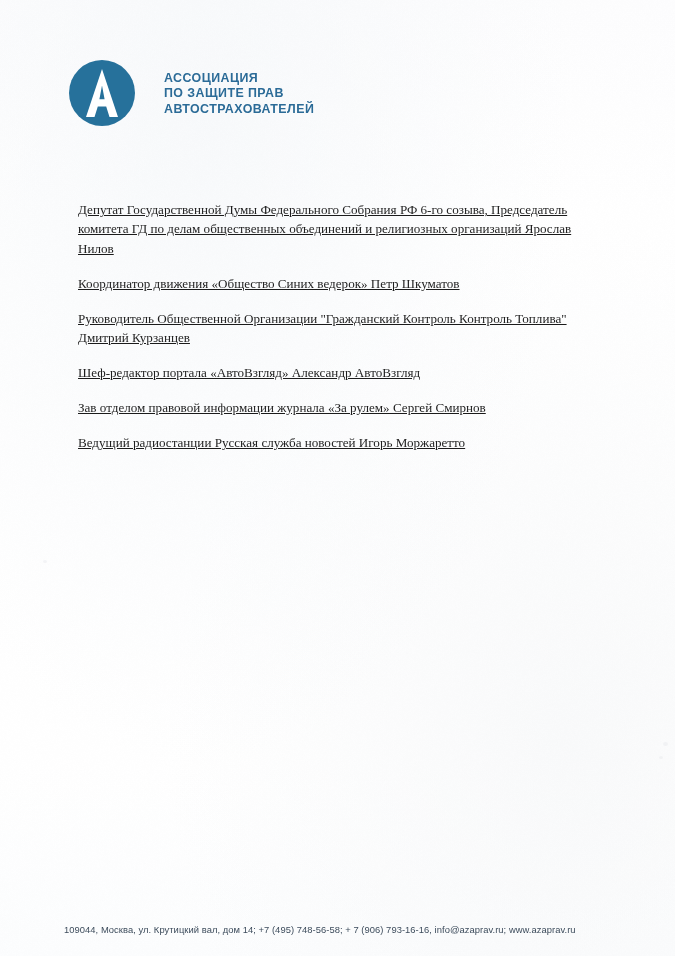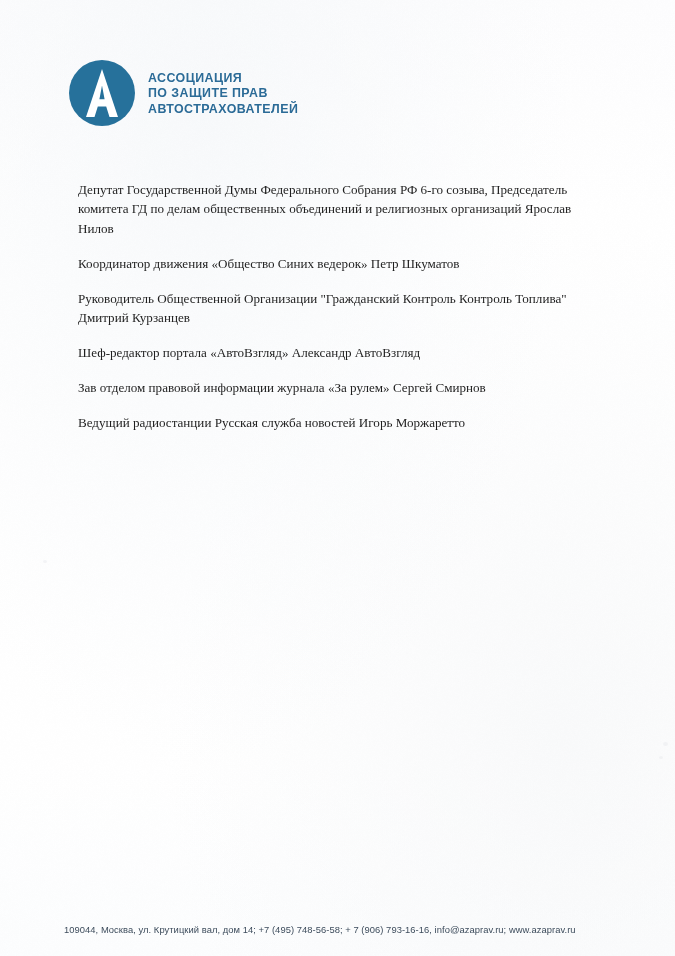--- a/index.html
+++ b/index.html
@@ -33,21 +33,21 @@
     opacity: .5;
   }
 
   
   .letterhead {
     position: absolute;
     left: 68px;
     top: 58px;
     display: flex;
     align-items: center;
-    gap: 12px;
+    gap: 28px;
   }
   .logo-mark {
     width: 68px;
     height: 70px;
     flex: none;
     display: block;
   }
   .logo-text {
     display: flex;
     flex-direction: column;
@@ -60,22 +60,23 @@
     color: #2b6b97;
     white-space: nowrap;
     padding-top: 2px;
   }
   .logo-text span { display: block; }
 
   
   .content {
     position: absolute;
     left: 78px;
-    top: 180px;
+    top: 200px;
     width: 532px;
+    text-decoration: underline;
   }
   .para {
     font-size: 13.1px;
     line-height: 19.4px;
     margin: 0 0 15.5px 0;
     text-align: left;
     color: #1f1f1f;
     text-rendering: optimizeLegibility;
   }
   .para:last-child { margin-bottom: 8px; }

